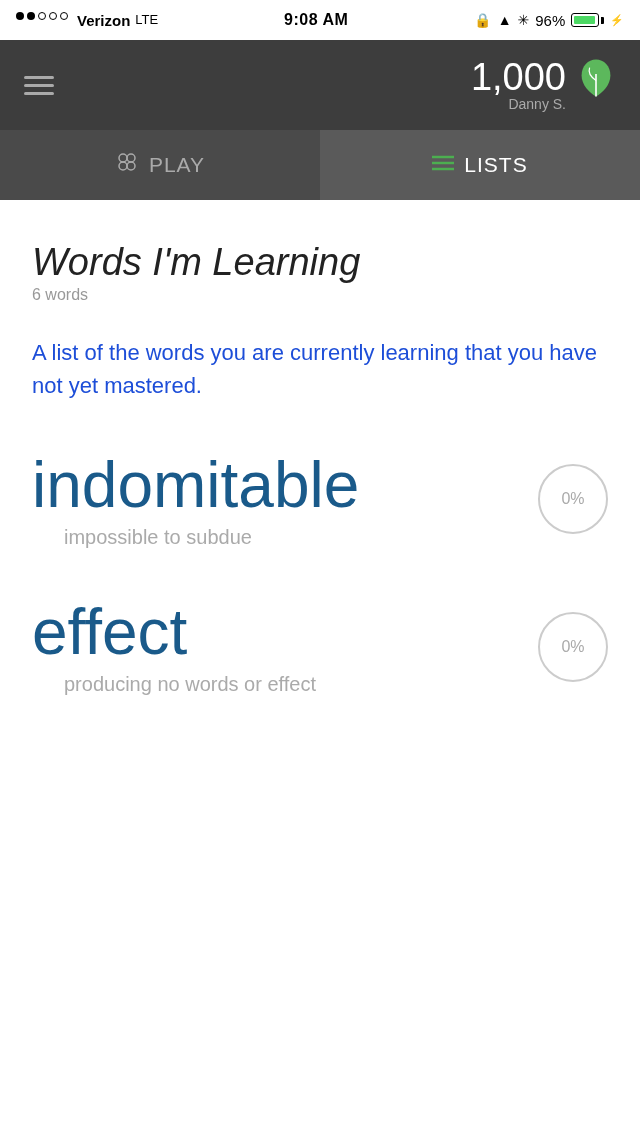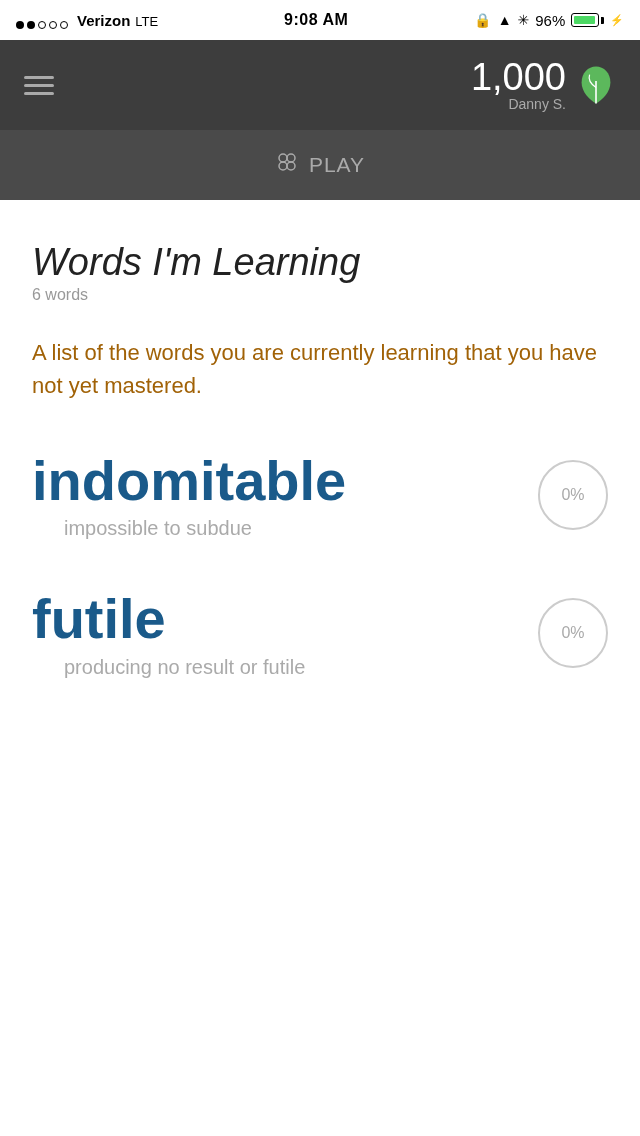--- a/index.html
+++ b/index.html
@@ -20,21 +20,21 @@
       background: #fff;
       display: flex;
       align-items: center;
       justify-content: space-between;
       padding: 0 16px;
       font-size: 15px;
       font-weight: 500;
     }
     .status-left {
       display: flex;
-      align-items: flex-end;
+      align-items: flex-start;
       gap: 5px;
     }
     .signal-dots {
       display: flex;
       gap: 3px;
       align-items: center;
     }
     .dot {
       width: 8px;
       height: 8px;
@@ -114,21 +114,20 @@
       cursor: pointer;
     }
     .hamburger-line {
       width: 30px;
       height: 3px;
       background: #aaa;
       border-radius: 2px;
     }
     .header-right {
       display: flex;
-      align-items: center;
       gap: 10px;
     }
     .score-section {
       text-align: right;
     }
     .score-number {
       font-size: 38px;
       font-weight: 300;
       color: #fff;
       line-height: 1;
@@ -184,43 +183,43 @@
       line-height: 1.2;
       font-style: italic;
     }
     .word-count {
       font-size: 16px;
       color: #999;
       margin-bottom: 32px;
     }
     .list-description {
       font-size: 22px;
-      color: #a16207;
+      color: #1d4ed8;
       font-weight: 300;
       line-height: 1.5;
       margin-bottom: 48px;
     }
 
     
     .word-item {
       display: flex;
       align-items: center;
       justify-content: space-between;
       margin-bottom: 16px;
       padding-bottom: 32px;
     }
     .word-item:not(:last-child) {
       border-bottom: none;
     }
     .word-info {
       flex: 1;
     }
     .word-text {
-      font-size: 56px;
-      font-weight: 700;
+      font-size: 64px;
+      font-weight: 400;
       color: #1a5a8a;
       line-height: 1.1;
       margin-bottom: 6px;
     }
     .word-definition {
       font-size: 20px;
       color: #aaa;
       font-weight: 300;
       margin-left: 32px;
     }
@@ -304,39 +303,49 @@
     <span style="font-size:22px;">
       <svg width="24" height="24" viewBox="0 0 24 24" fill="none">
         <circle cx="8" cy="8" r="4" stroke="#aaa" stroke-width="1.5" fill="none"></circle>
         <circle cx="16" cy="8" r="4" stroke="#aaa" stroke-width="1.5" fill="none"></circle>
         <circle cx="8" cy="16" r="4" stroke="#aaa" stroke-width="1.5" fill="none"></circle>
         <circle cx="16" cy="16" r="4" stroke="#aaa" stroke-width="1.5" fill="none"></circle>
       </svg>
     </span>
     <span>PLAY</span>
   </button>
+  <button class="nav-tab active">
+    <span>
+      <svg width="22" height="18" viewBox="0 0 22 18" fill="none">
+        <line x1="0" y1="3" x2="22" y2="3" stroke="#4caf50" stroke-width="2.5"></line>
+        <line x1="0" y1="9" x2="22" y2="9" stroke="#4caf50" stroke-width="2.5"></line>
+        <line x1="0" y1="15" x2="22" y2="15" stroke="#4caf50" stroke-width="2.5"></line>
+      </svg>
+    </span>
+    <span style="color:#fff;">LISTS</span>
+  </button>
 </div>
 
 <div class="main-content">
   <h1 class="list-title">Words I'm Learning</h1>
   <p class="word-count">6 words</p>
   <p class="list-description">A list of the words you are currently learning that you have not yet mastered.</p>
 
   <div class="word-item">
     <div class="word-info">
       <div class="word-text">indomitable</div>
       <div class="word-definition">impossible to subdue</div>
     </div>
     <div class="progress-circle">
       <span class="progress-text">0%</span>
     </div>
   </div>
 
   <div class="word-item">
     <div class="word-info">
-      <div class="word-text">futile</div>
-      <div class="word-definition">producing no result or futile</div>
+      <div class="word-text">effect</div>
+      <div class="word-definition">producing no words or effect</div>
     </div>
     <div class="progress-circle">
       <span class="progress-text">0%</span>
     </div>
   </div>
 </div>
 
 </body></html>

